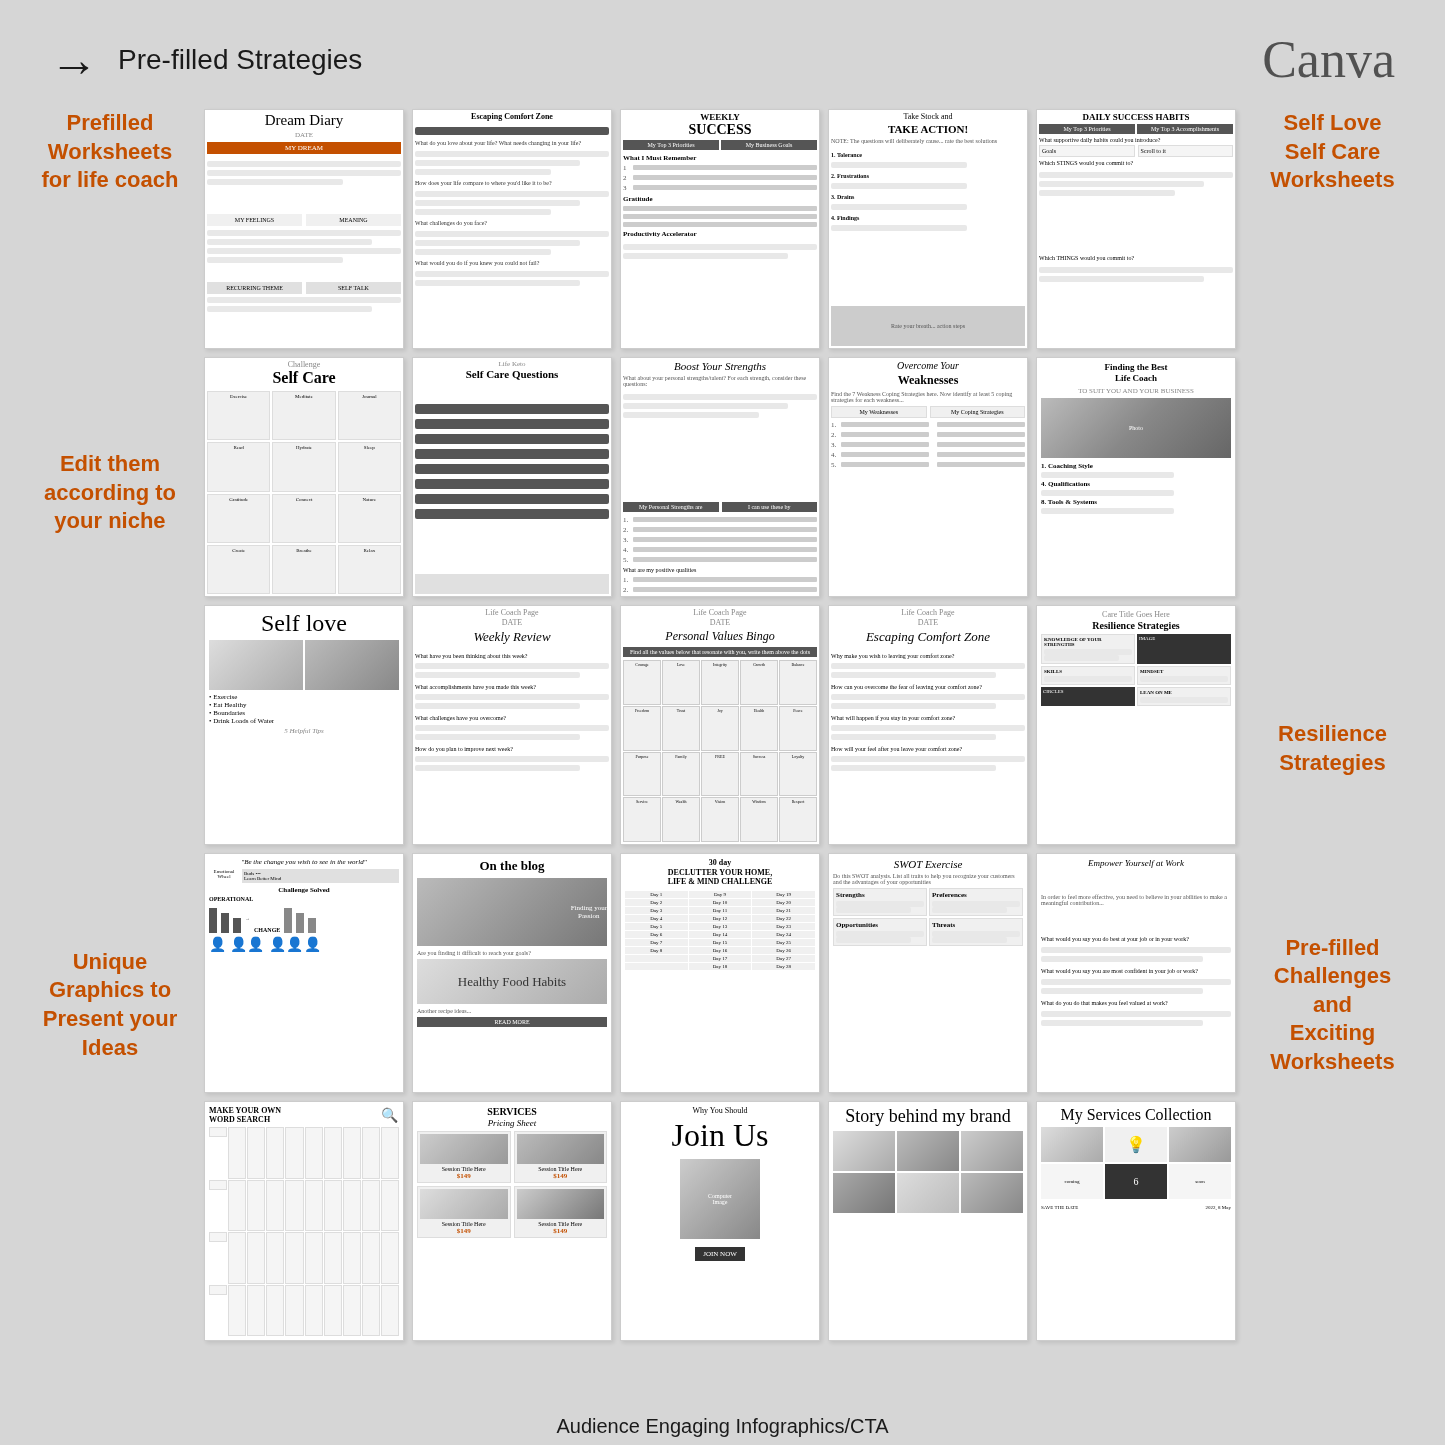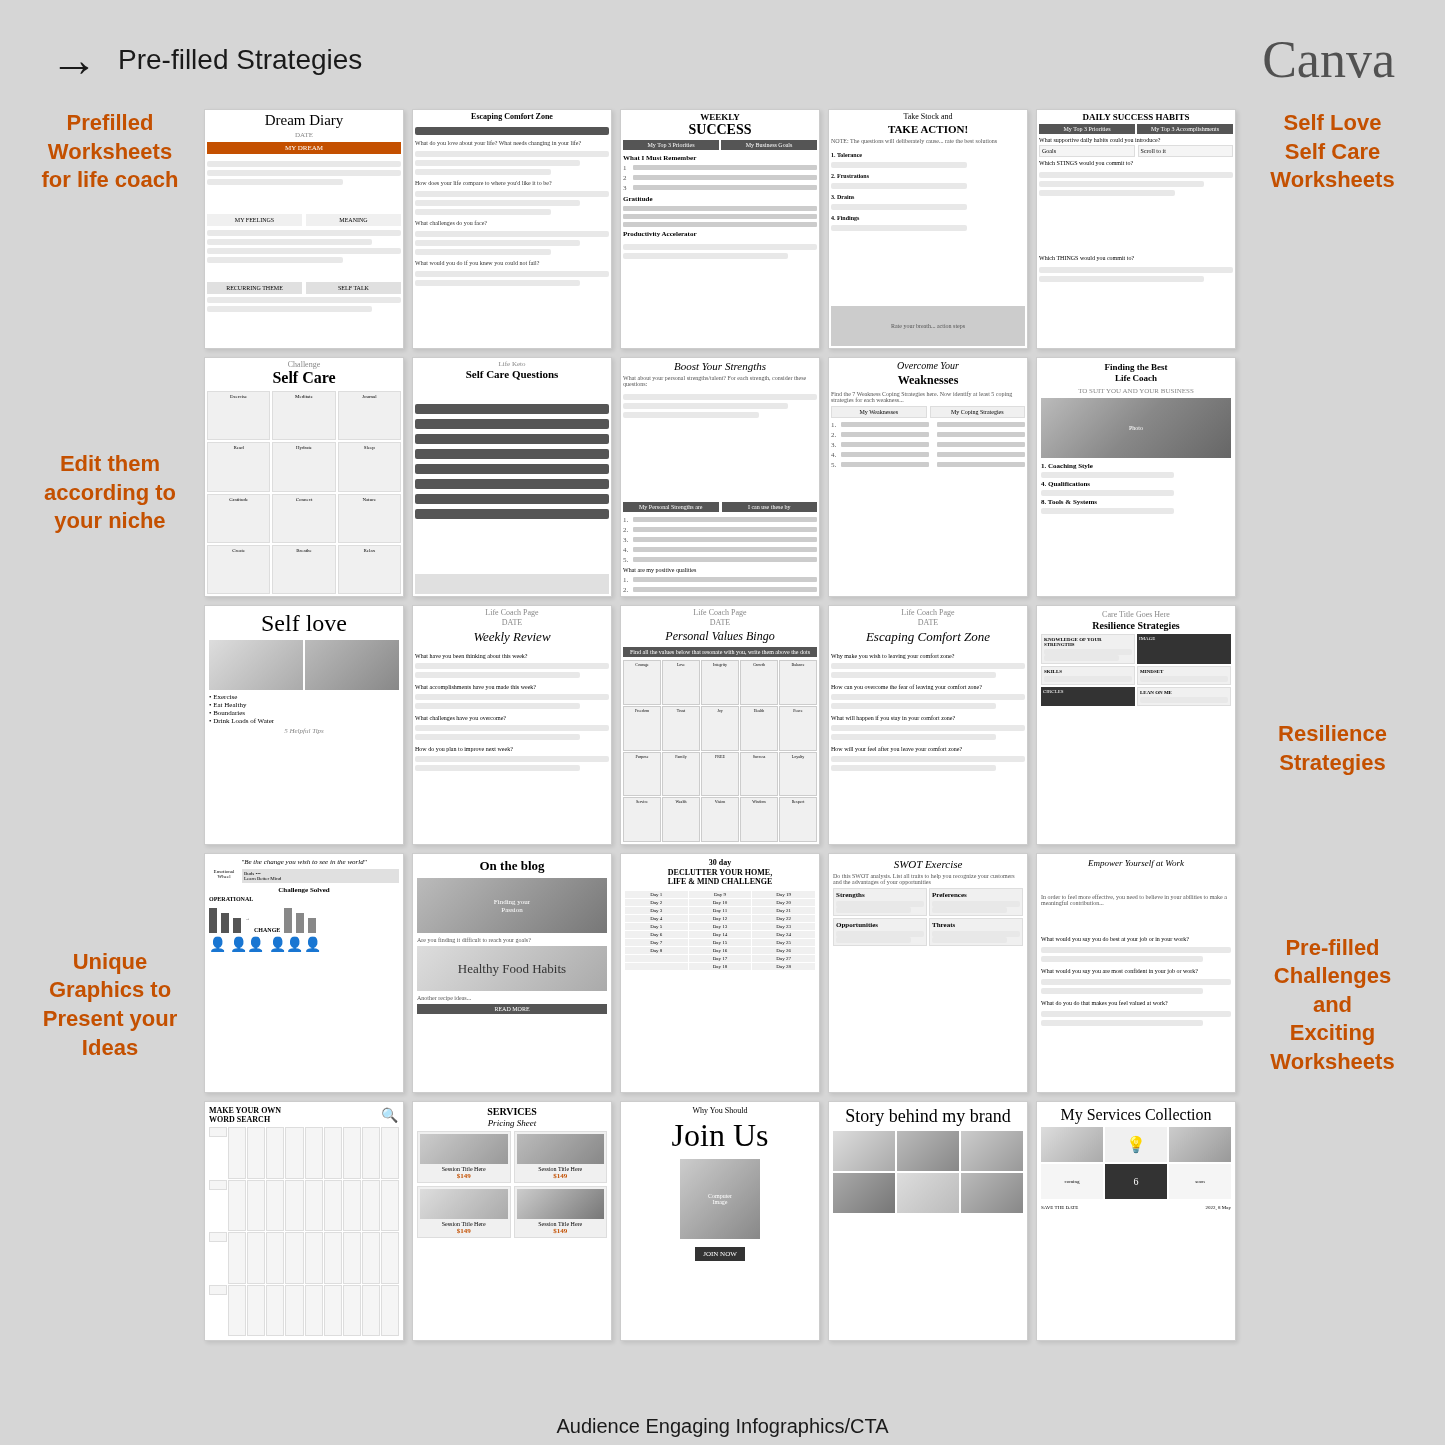--- a/index.html
+++ b/index.html
@@ -724,21 +724,21 @@
               <div style="font-size:14px;">👤</div>
               <div style="font-size:14px;">👤👤</div>
               <div style="font-size:14px;">👤👤👤</div>
             </div>
           </div>
         </div>
 
         <div class="worksheet-card ws-blog row-4-height">
           <div class="card-inner" style="padding:4px;">
             <div style="font-size:13px;font-weight:bold;text-align:center;margin-bottom:4px;">On the blog</div>
-            <div style="height:55px;background:linear-gradient(135deg,#bbb 0%,#777 100%);margin-bottom:4px;display:flex;align-items:center;justify-content:center;">
+            <div style="height:68px;background:linear-gradient(135deg,#bbb 0%,#777 100%);margin-bottom:4px;display:flex;align-items:center;justify-content:flex-end;">
               <div style="font-size:7px;color:white;text-align:center;">Finding your<br>Passion</div>
             </div>
             <div style="font-size:6px;color:#555;margin-bottom:3px;">Are you finding it difficult to reach your goals?</div>
             <div style="height:45px;background:linear-gradient(135deg,#ddd 0%,#aaa 100%);margin-bottom:4px;display:flex;align-items:center;justify-content:center;">
               <div style="font-size:13px;color:#333;text-align:left;">Healthy Food Habits</div>
             </div>
             <div style="font-size:6px;color:#555;margin-bottom:3px;">Another recipe ideas...</div>
             <div style="background:#555;color:white;font-size:6px;padding:2px;text-align:center;">READ MORE</div>
           </div>
         </div>

